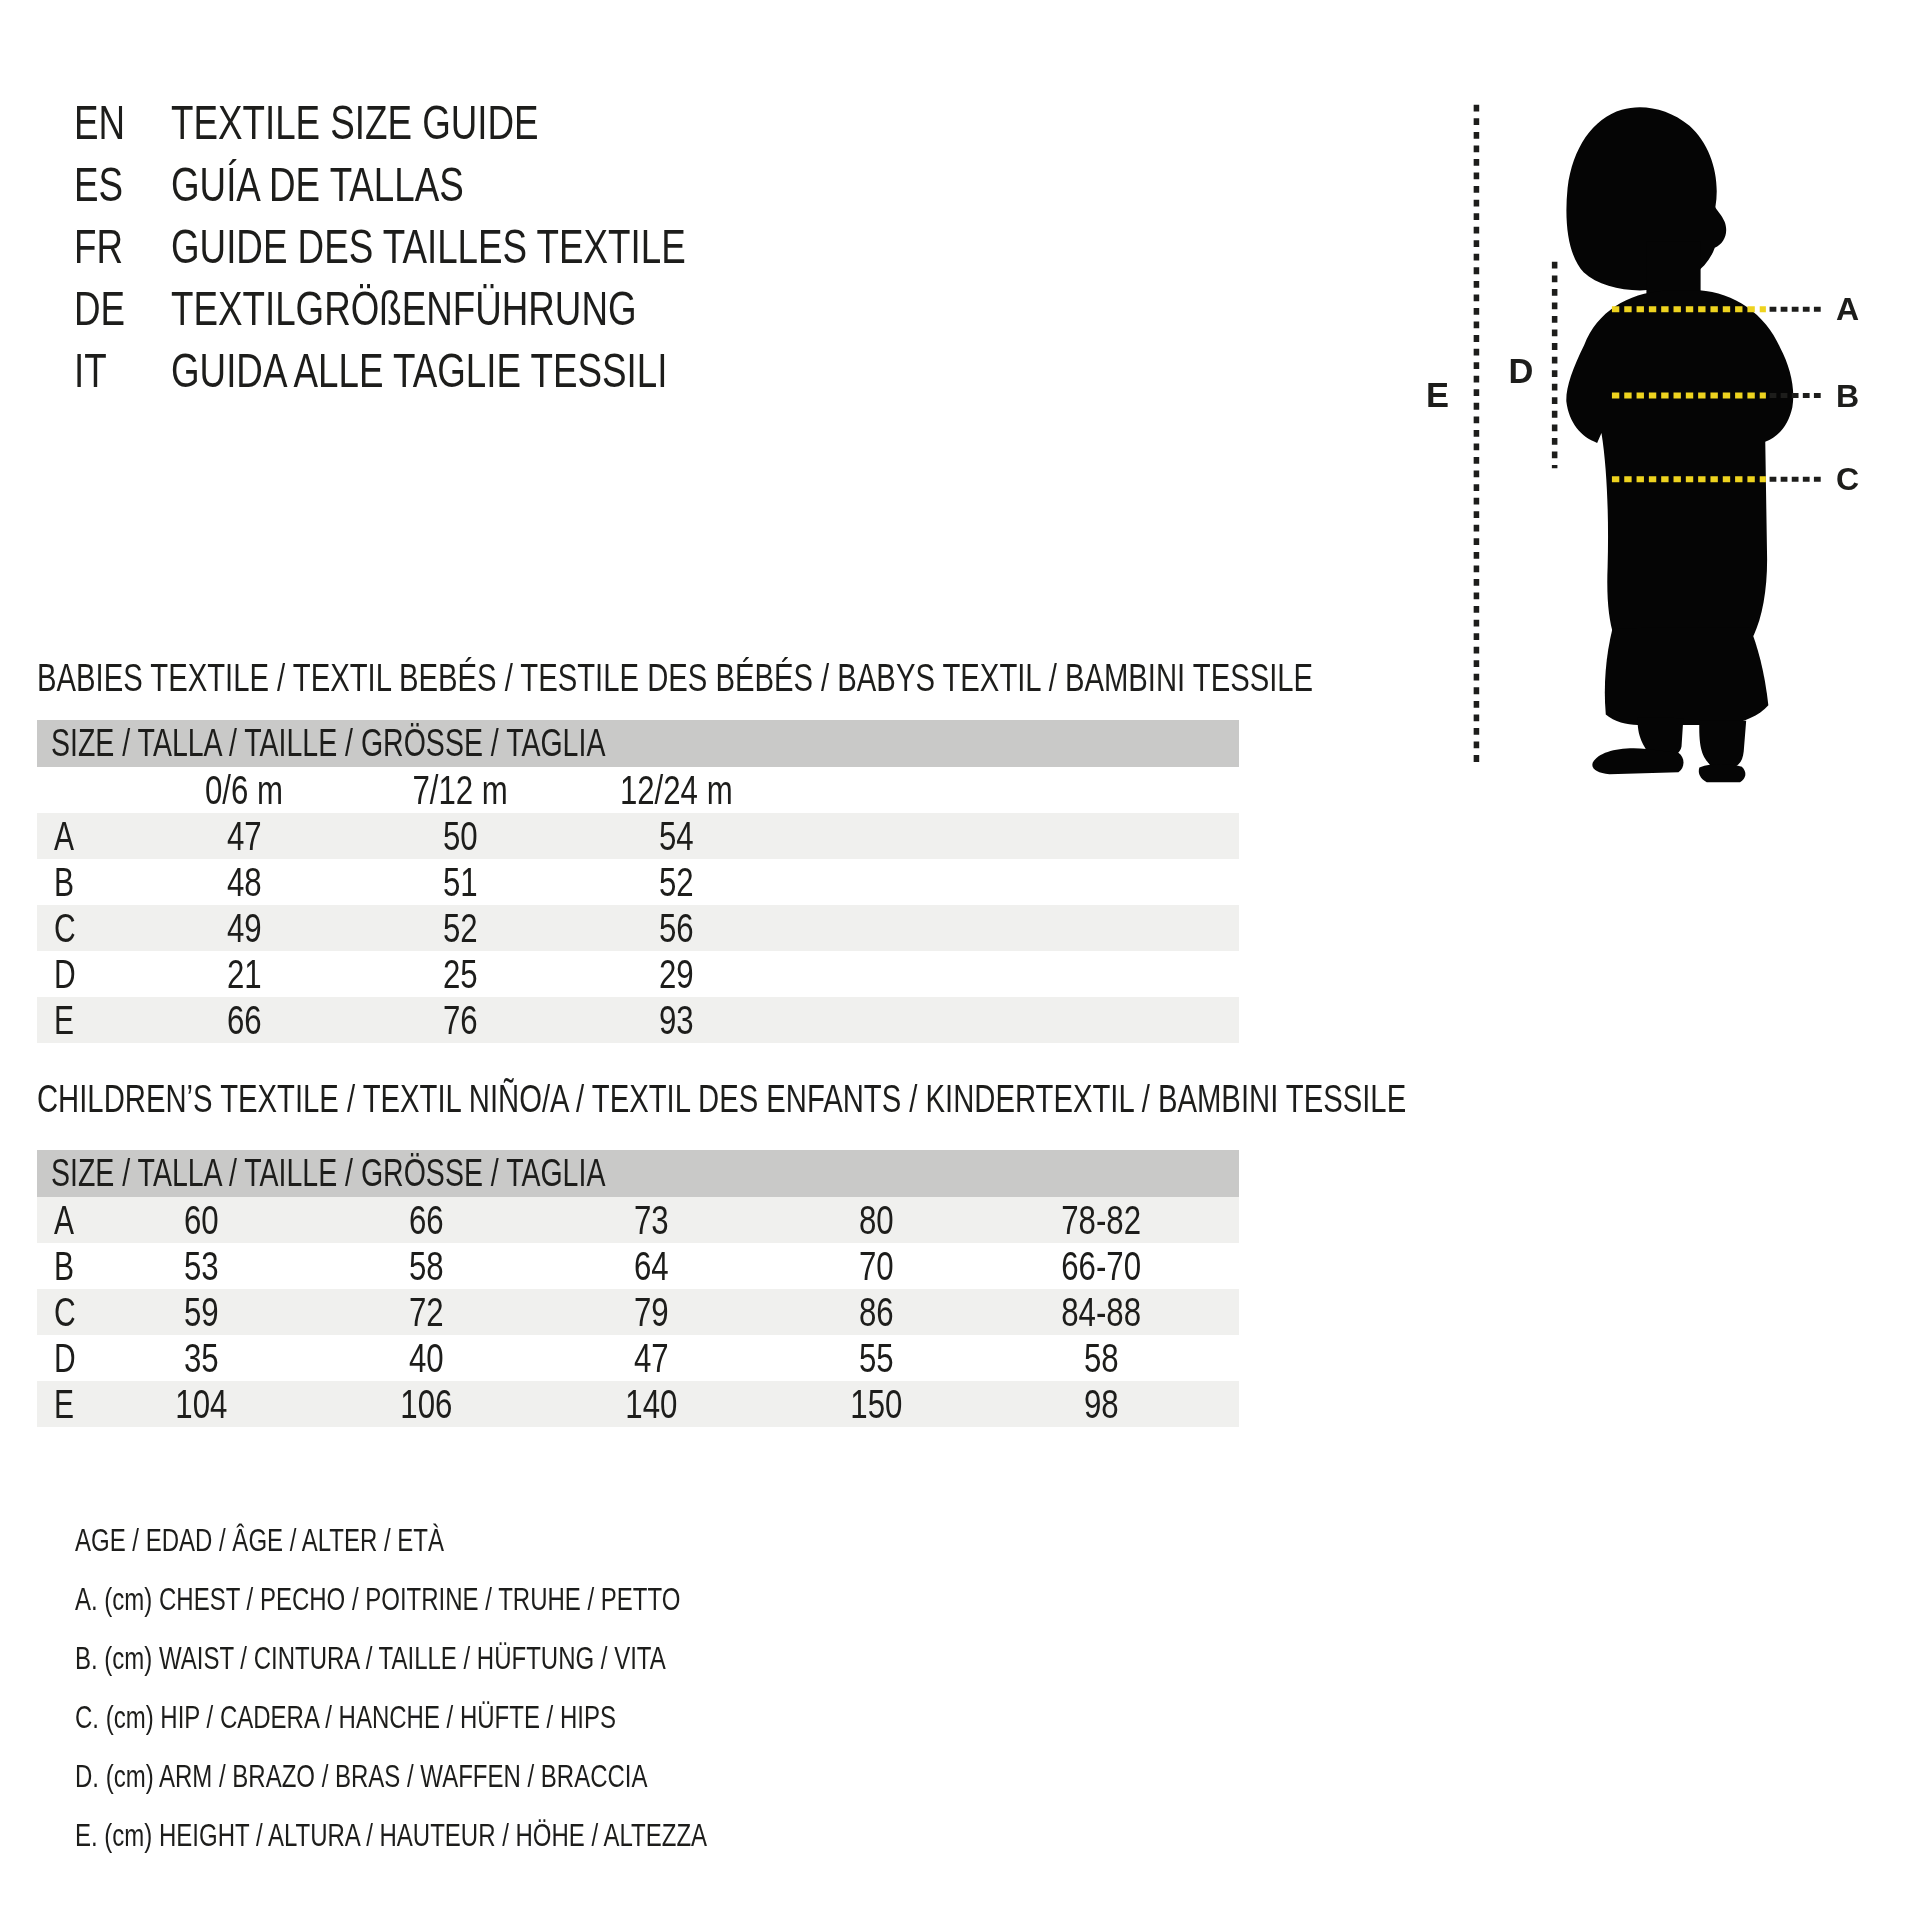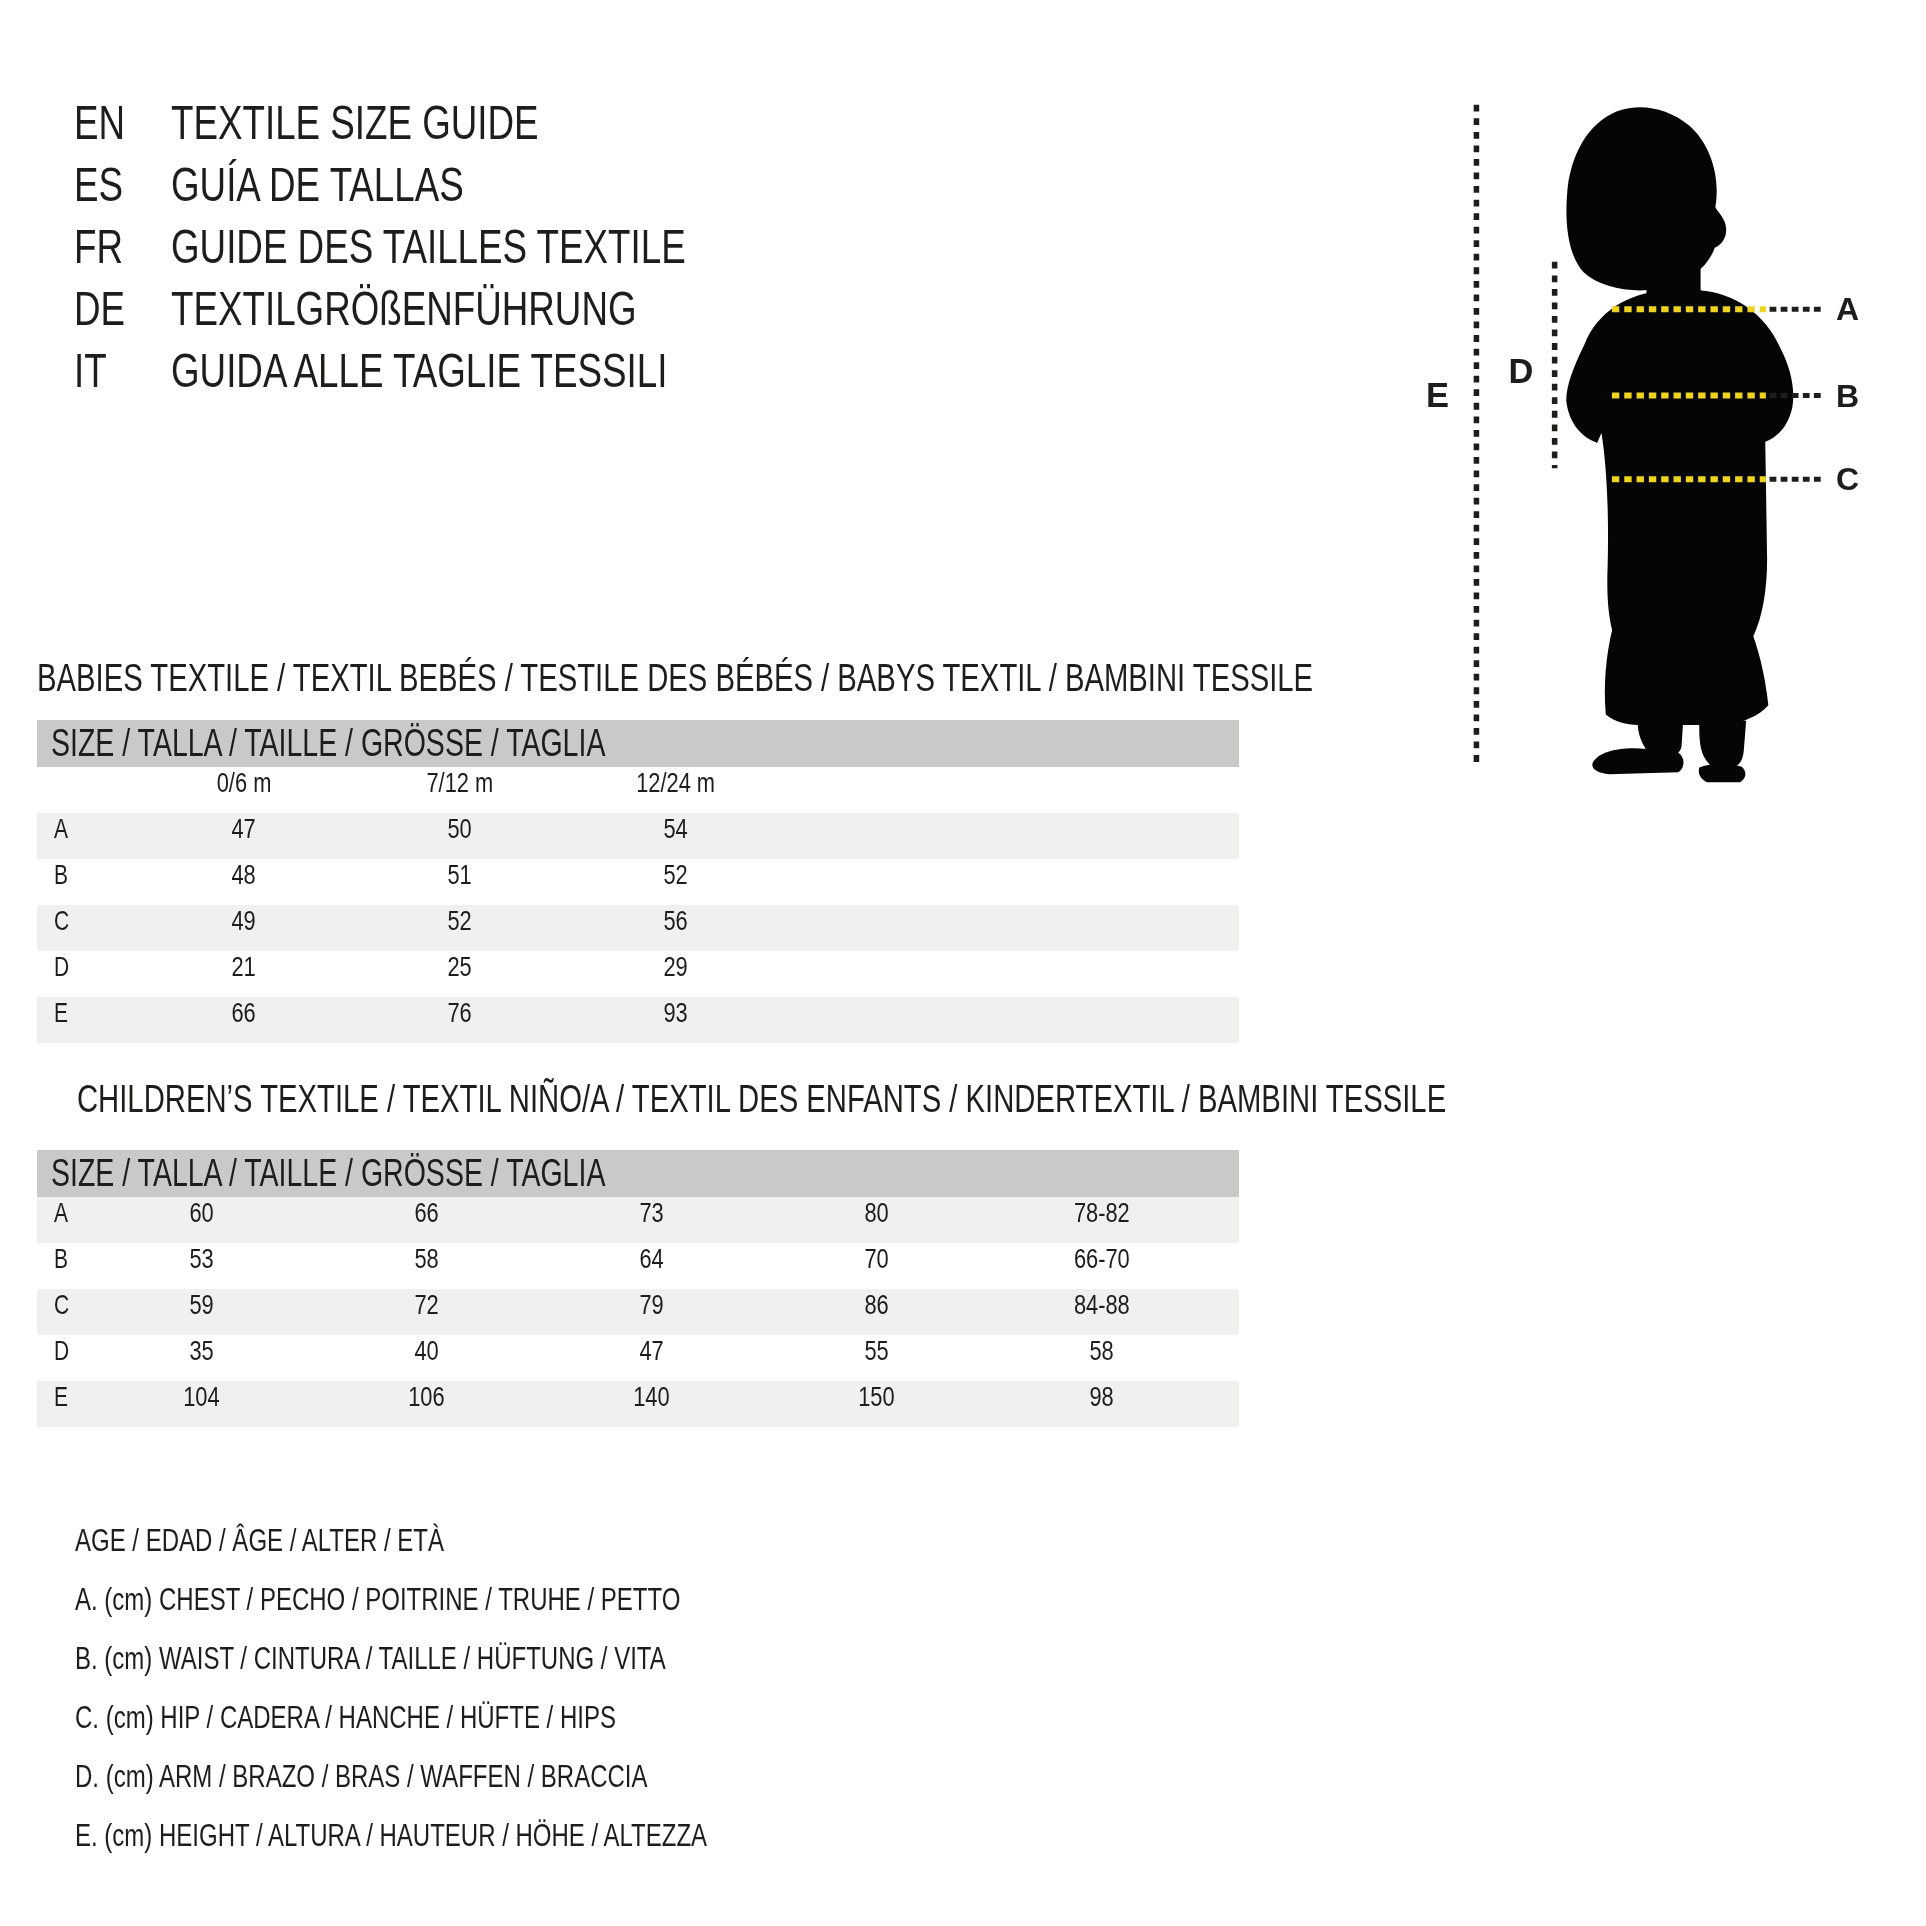--- a/index.html
+++ b/index.html
@@ -13,29 +13,29 @@
   .cdc{display:inline-block;transform:scaleX(.78);transform-origin:50% 50%;white-space:nowrap;}
 
   
   .lang{left:74px;top:91px;}
   .lang-row{display:flex;align-items:center;height:62px;font-size:49px;}
   .lang-code{width:97px;}
 
   
   .sec-title{left:37px;font-size:39px;height:43px;display:flex;align-items:center;}
   .babies-title{top:640px;margin-top:16px;}
-  .children-title{top:1077px;margin-left:40px;}
+  .children-title{top:1077px;}
 
   
   .size-table{left:37px;width:1202px;margin-top:13px;}
   .babies-table{top:707px;}
   .children-table{top:1137px;}
   .band{height:47px;background:#c9c9c8;display:flex;align-items:center;
         padding-left:13.6px;box-sizing:border-box;font-size:38px;}
-  .trow{display:flex;align-items:flex-start;height:46px;font-size:28px;}
+  .trow{display:flex;align-items:flex-end;height:46px;font-size:40px;}
   .trow.stripe{background:#f0f0ee;}
   .cell-label{box-sizing:border-box;padding-left:17px;}
   .bt .cell-label{width:99px;}
   .bt .cell{width:216px;text-align:center;}
   .kt .cell-label{width:52px;}
   .kt .cell{width:225px;text-align:center;}
 
   
   .legend{left:75px;top:1511px;font-size:32px;}
   .legend-row{height:59px;display:flex;align-items:center;}

